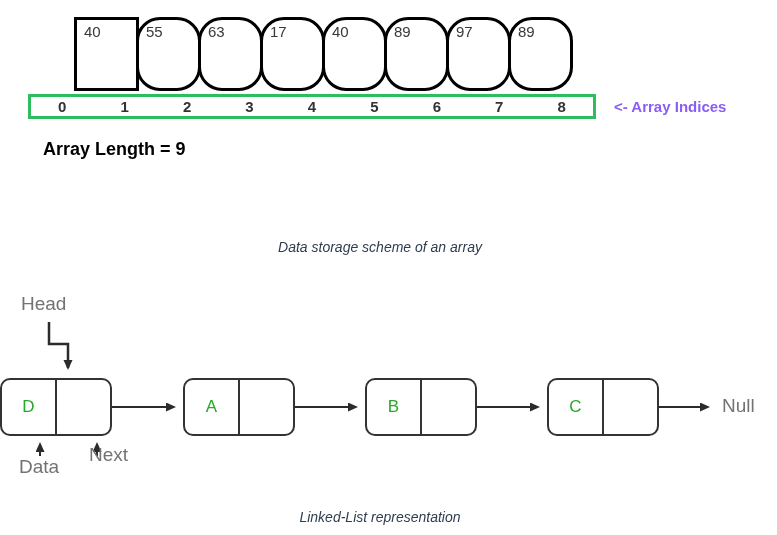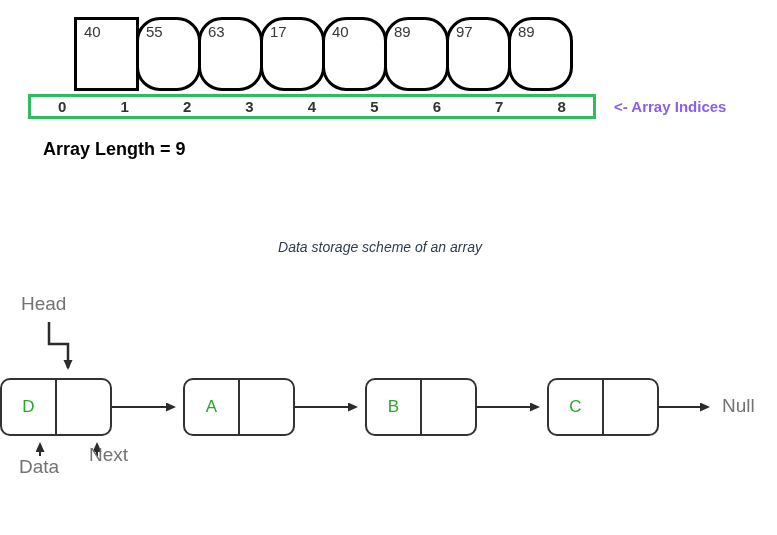--- a/index.html
+++ b/index.html
@@ -243,14 +243,15 @@
         <span class="node-letter">D</span>
       </div>
       <div class="half right"></div>
     </div>
 
     <div class="ll-label null">Null</div>
     <div class="ll-label data">Data</div>
     <div class="ll-label next">Next</div>
   </section>
 
+  <div class="caption caption2">Linked-List representation</div>
 
 </div>
 
 </body></html>

